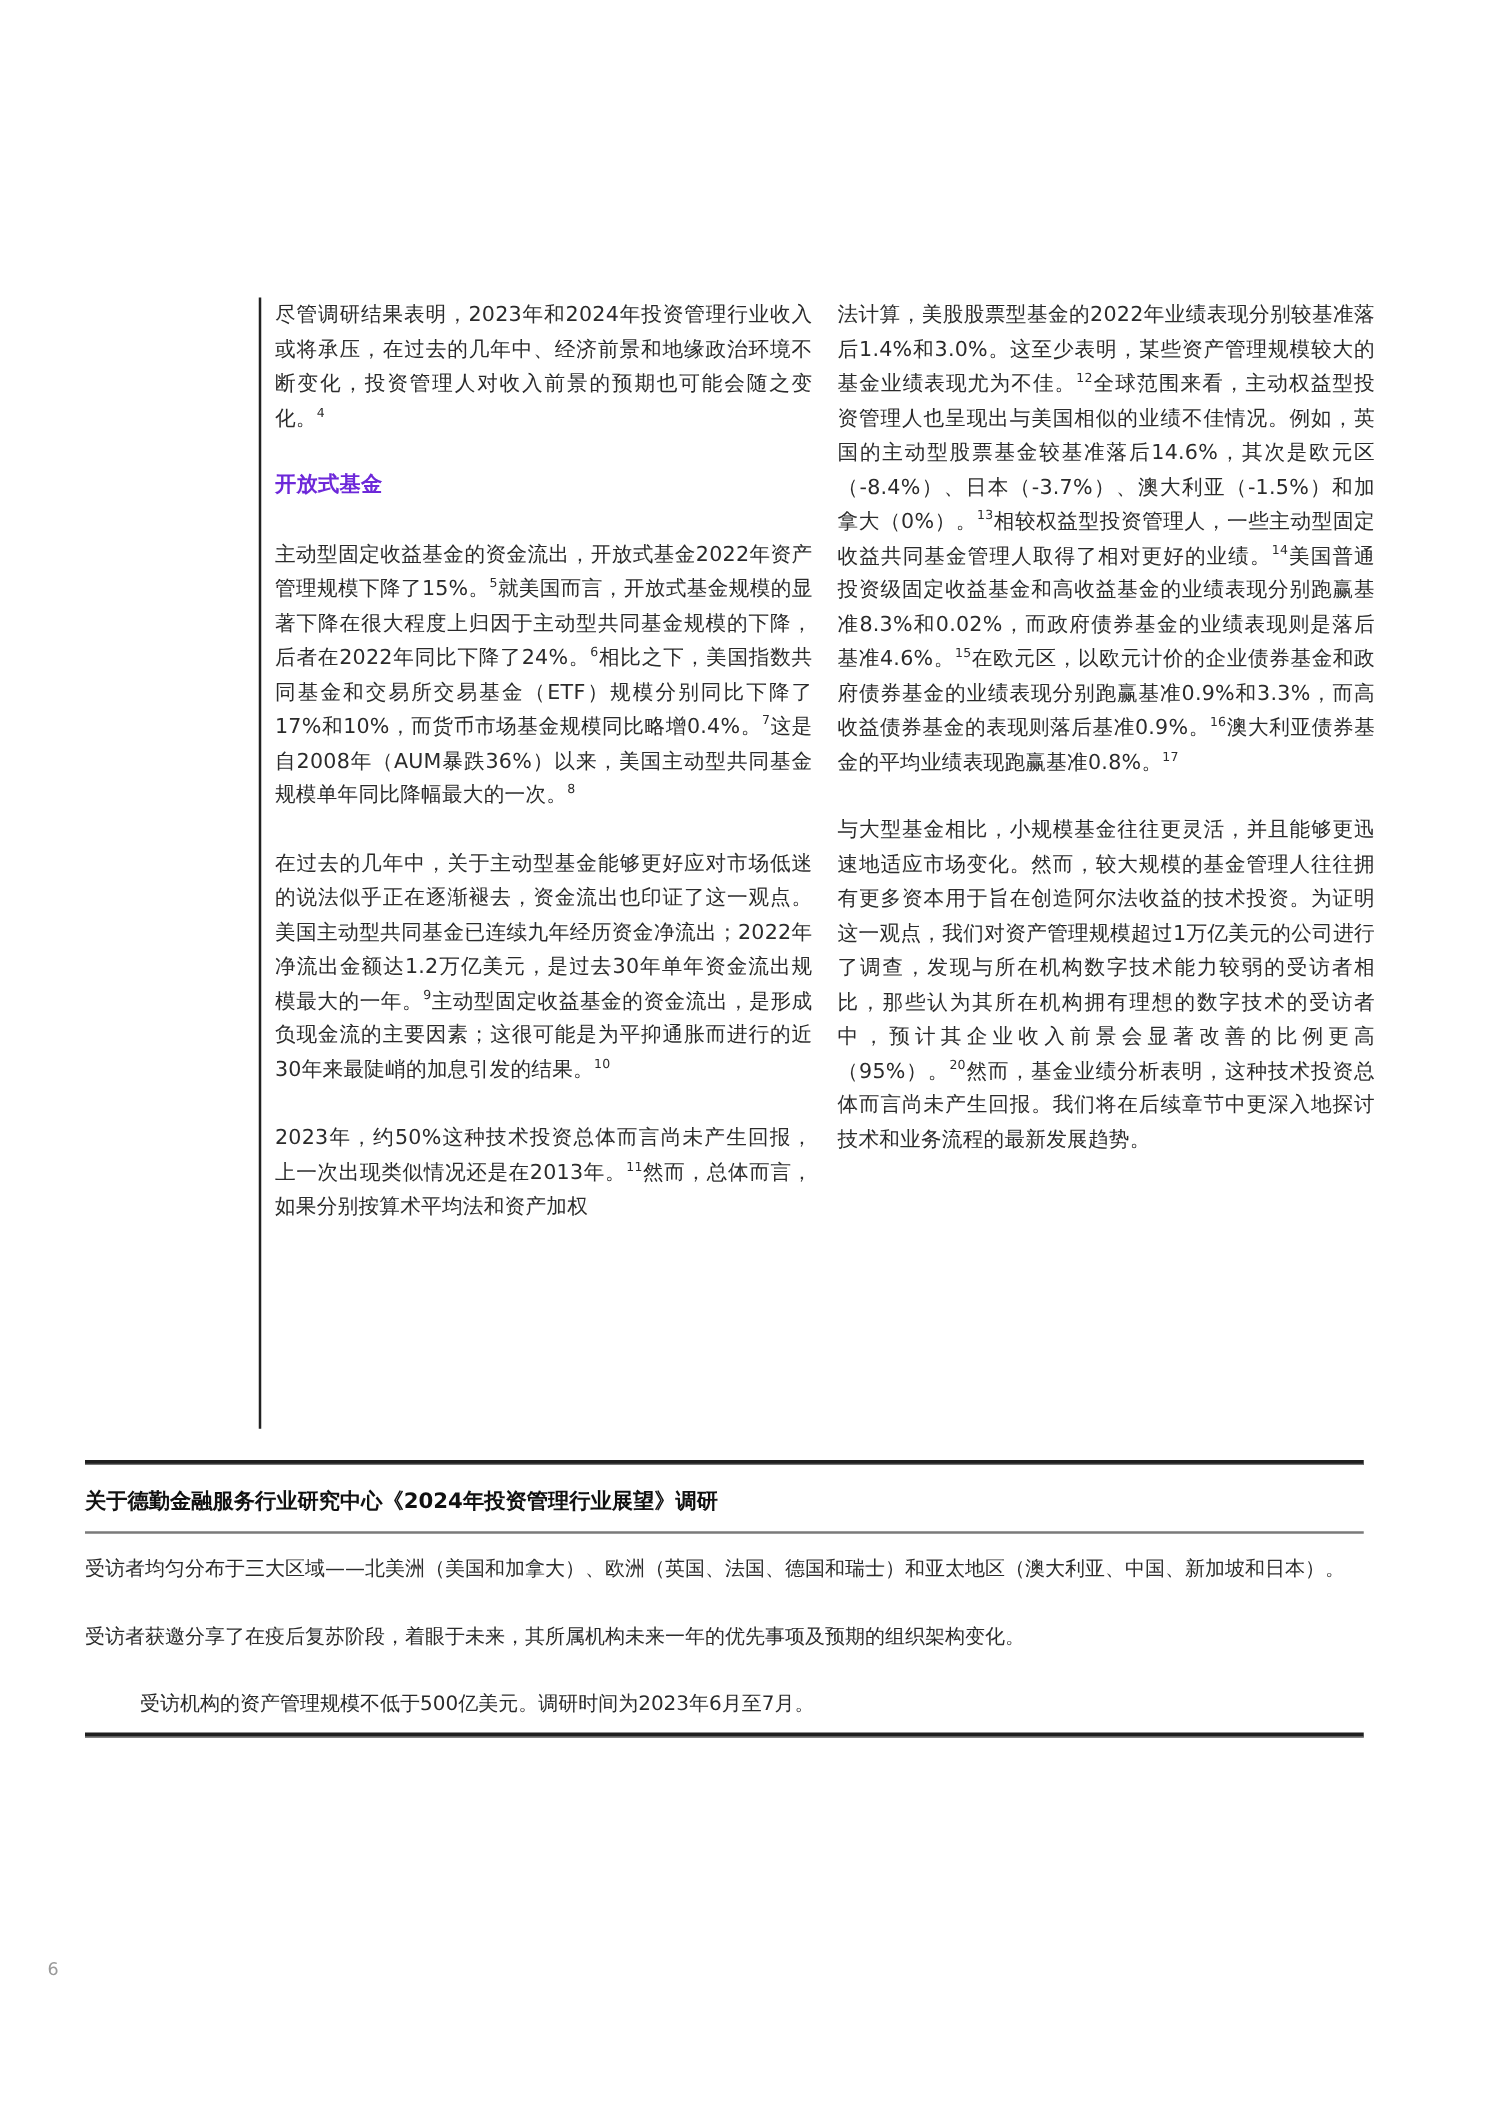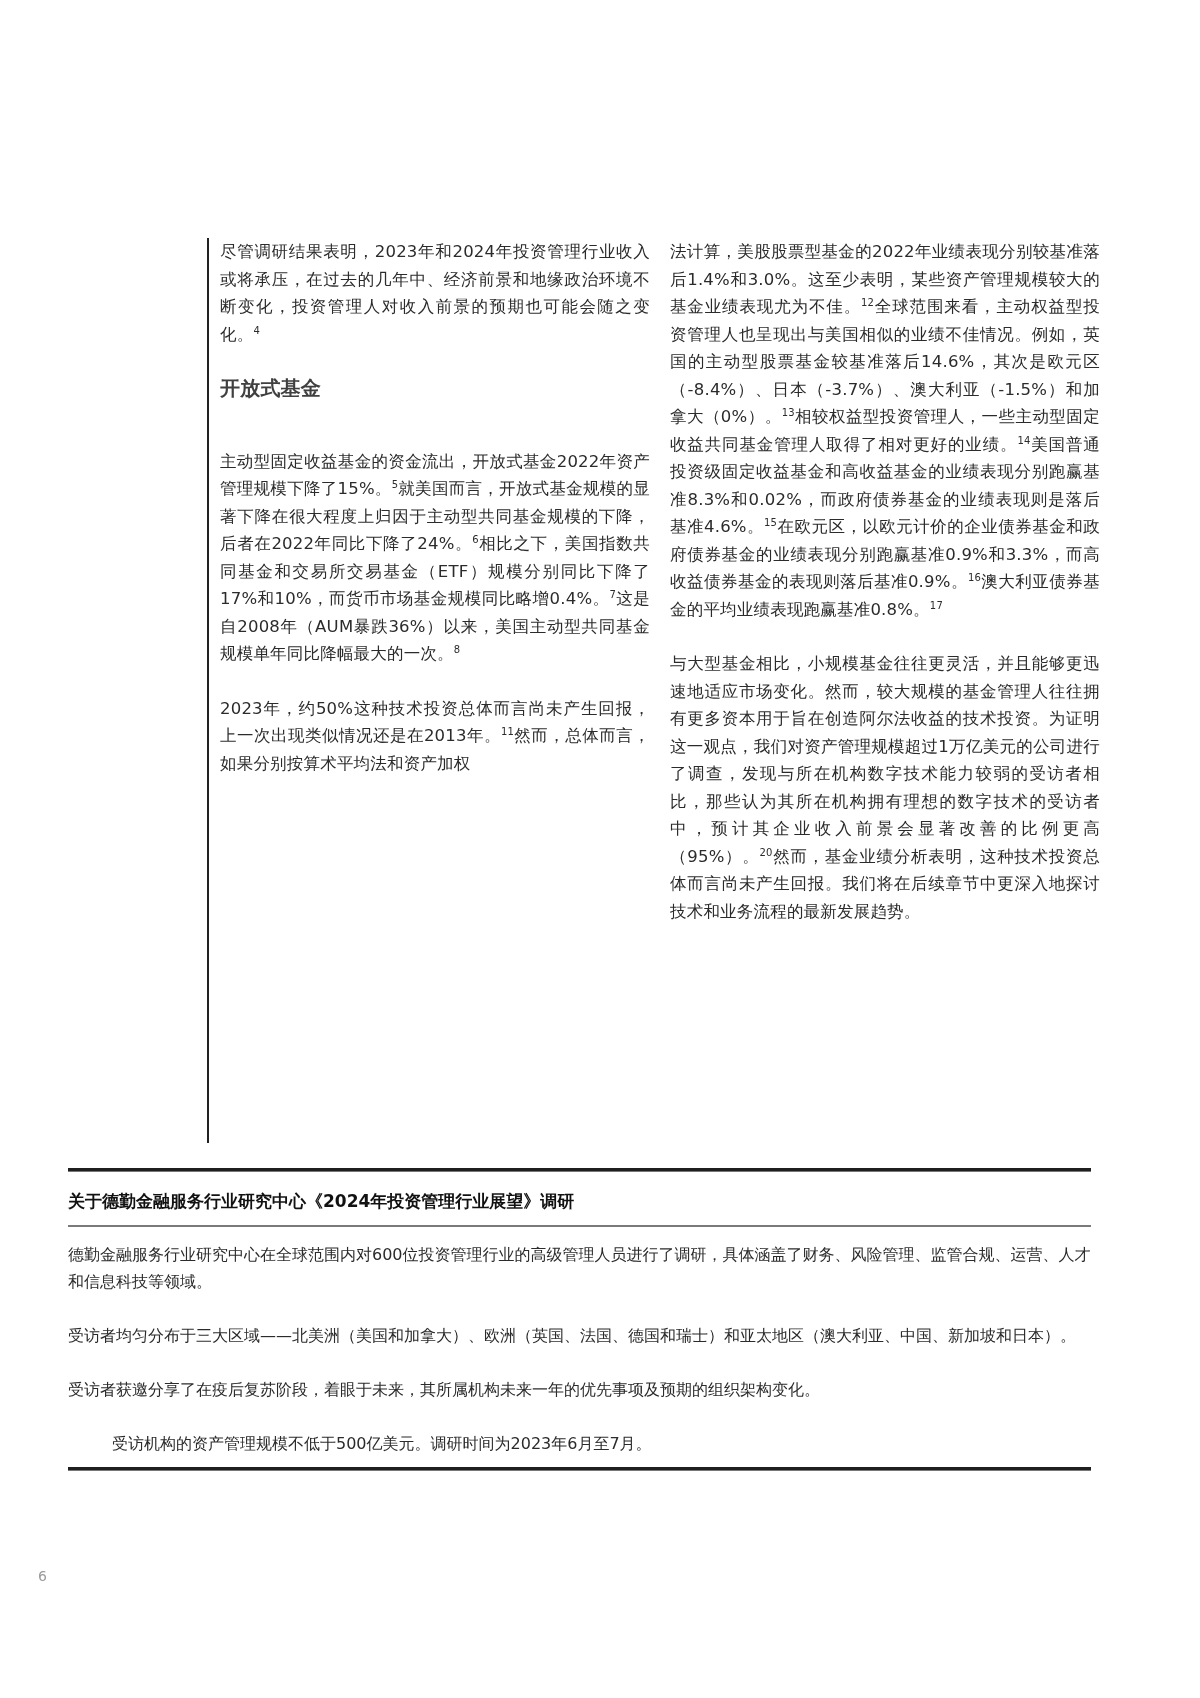--- a/index.html
+++ b/index.html
@@ -12,21 +12,21 @@
       position: absolute; left: 207px; top: 238px; width: 2px; height: 905px;
       background: #222;
     }
     .col {
       position: absolute; top: 238px; width: 430px;
       font-size: 16.5px; line-height: 27.5px; letter-spacing: 0.2px;
     }
     .col-left { left: 220px; }
     .col-right { left: 670px; width: 430px; }
     .col p { margin: 0 0 27px 0; text-align: justify; }
-    .col h3 { margin: 0 0 45px 0; font-size: 20px; font-weight: bold; color: #404040; }
+    .col h3 { margin: 0 0 27px 0; font-size: 17px; font-weight: bold; color: #6d28d9; }
     sup { font-size: 10px; line-height: 0; vertical-align: super; }
 
     .box {
       position: absolute; left: 68px; top: 1168px; width: 1023px;
       font-size: 16px; line-height: 27px;
     }
     .box .topline { height: 3px; background: #1f1f1f; border-bottom: 1px solid #777; }
     .box h4 {
       margin: 0; padding: 16px 0 10px 0; font-size: 17px; font-weight: bold; color: #111;
     }
@@ -41,32 +41,32 @@
   </style>
 </head>
 <body>
 
 <div class="vrule"></div>
 
 <div class="col col-left">
   <p><span>尽管调研结果表明，2023年和2024年投资管理行业收入或将承压，在过去的几年中、经济前景和地缘政治环境不断变化，投资管理人对收入前景的预期也可能会随之变化。</span><sup>4</sup></p>
   <h3>开放式基金</h3>
   <p><span>主动型固定收益基金的资金流出，开放式基金2022年资产管理规模下降了15%。</span><sup>5</sup><span>就美国而言，开放式基金规模的显著下降在很大程度上归因于主动型共同基金规模的下降，后者在2022年同比下降了24%。</span><sup>6</sup><span>相比之下，美国指数共同基金和交易所交易基金（ETF）规模分别同比下降了17%和10%，而货币市场基金规模同比略增0.4%。</span><sup>7</sup><span>这是自2008年（AUM暴跌36%）以来，美国主动型共同基金规模单年同比降幅最大的一次。</span><sup>8</sup></p>
+  <p><span>在过去的几年中，关于主动型基金能够更好应对市场低迷的说法似乎正在逐渐褪去，资金流出也印证了这一观点。美国主动型共同基金已连续九年经历资金净流出；2022年净流出金额达1.2万亿美元，是过去30年单年资金流出规模最大的一年。</span><sup>9</sup><span>主动型固定收益基金的资金流出，是形成负现金流的主要因素；这很可能是为平抑通胀而进行的近30年来最陡峭的加息引发的结果。</span><sup>10</sup></p>
   <p><span>2023年，约50%这种技术投资总体而言尚未产生回报，上一次出现类似情况还是在2013年。</span><sup>11</sup><span>然而，总体而言，如果分别按算术平均法和资产加权</span></p>
 </div>
 
 <div class="col col-right">
   <p><span>法计算，美股股票型基金的2022年业绩表现分别较基准落后1.4%和3.0%。这至少表明，某些资产管理规模较大的基金业绩表现尤为不佳。</span><sup>12</sup><span>全球范围来看，主动权益型投资管理人也呈现出与美国相似的业绩不佳情况。例如，英国的主动型股票基金较基准落后14.6%，其次是欧元区（-8.4%）、日本（-3.7%）、澳大利亚（-1.5%）和加拿大（0%）。</span><sup>13</sup><span>相较权益型投资管理人，一些主动型固定收益共同基金管理人取得了相对更好的业绩。</span><sup>14</sup><span>美国普通投资级固定收益基金和高收益基金的业绩表现分别跑赢基准8.3%和0.02%，而政府债券基金的业绩表现则是落后基准4.6%。</span><sup>15</sup><span>在欧元区，以欧元计价的企业债券基金和政府债券基金的业绩表现分别跑赢基准0.9%和3.3%，而高收益债券基金的表现则落后基准0.9%。</span><sup>16</sup><span>澳大利亚债券基金的平均业绩表现跑赢基准0.8%。</span><sup>17</sup></p>
   <p><span>与大型基金相比，小规模基金往往更灵活，并且能够更迅速地适应市场变化。然而，较大规模的基金管理人往往拥有更多资本用于旨在创造阿尔法收益的技术投资。为证明这一观点，我们对资产管理规模超过1万亿美元的公司进行了调查，发现与所在机构数字技术能力较弱的受访者相比，那些认为其所在机构拥有理想的数字技术的受访者中，预计其企业收入前景会显著改善的比例更高（95%）。</span><sup>20</sup><span>然而，基金业绩分析表明，这种技术投资总体而言尚未产生回报。我们将在后续章节中更深入地探讨技术和业务流程的最新发展趋势。</span></p>
 </div>
 
 <div class="box">
   <div class="topline"></div>
   <h4>关于德勤金融服务行业研究中心《2024年投资管理行业展望》调研</h4>
   <div class="midline"></div>
-  <p>德勤金融服务行业研究中心在全球范围内对600位投资管理行业的高级管理人员进行了调研，具体涵盖了财务、风险管理、监管合规、运营、人才和信息科技等领域。</p>
   <p>受访者均匀分布于三大区域——北美洲（美国和加拿大）、欧洲（英国、法国、德国和瑞士）和亚太地区（澳大利亚、中国、新加坡和日本）。</p>
   <p>受访者获邀分享了在疫后复苏阶段，着眼于未来，其所属机构未来一年的优先事项及预期的组织架构变化。</p>
   <p class="last">受访机构的资产管理规模不低于500亿美元。调研时间为2023年6月至7月。</p>
   <div class="bottomline"></div>
 </div>
 
 <div class="page-number">6</div>
 
 </body></html>

